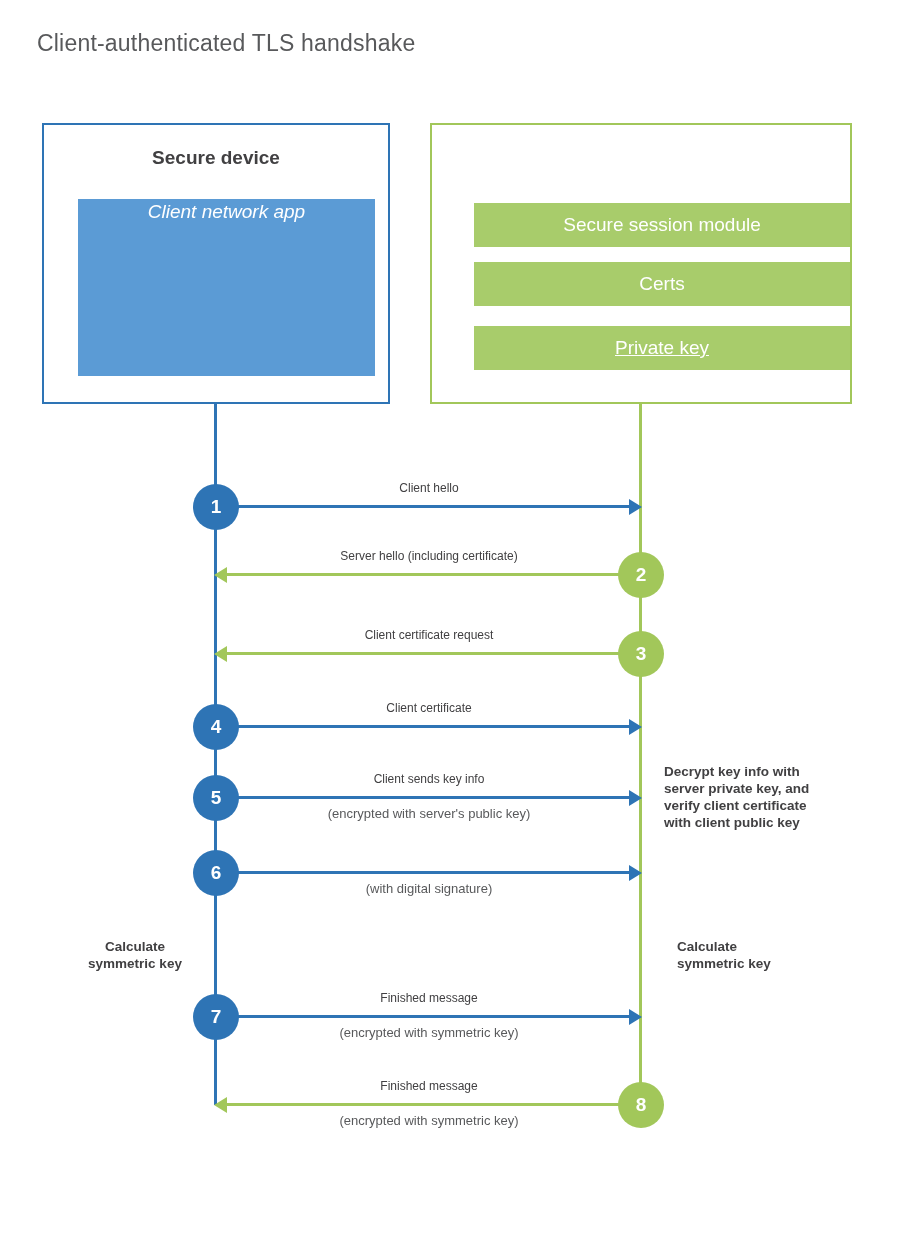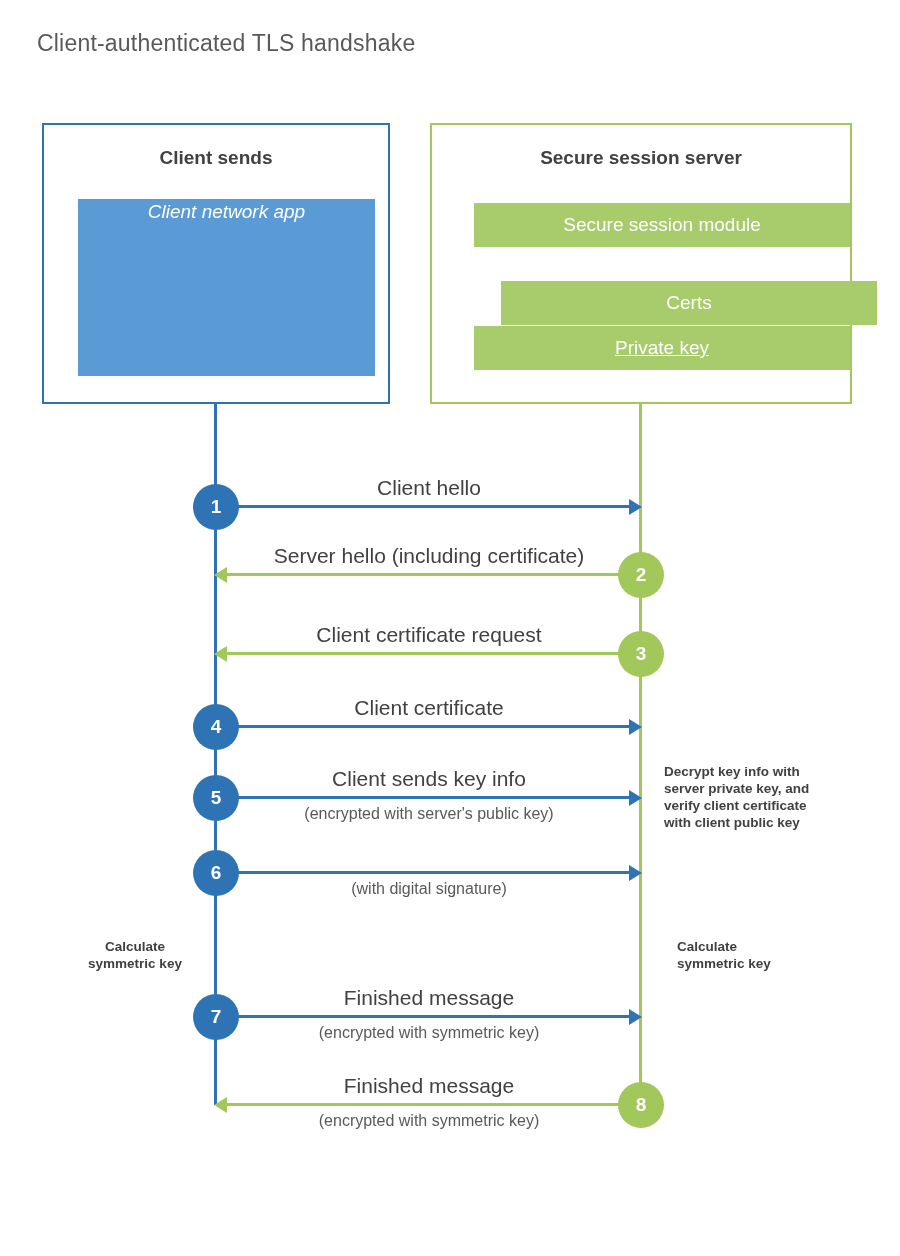--- a/index.html
+++ b/index.html
@@ -15,21 +15,21 @@
   
   .outer-box{box-sizing:content-box;}
   #client-box{left:42px;top:123px;width:344px;height:277px;border:2px solid var(--blue,#2e74b5);}
   #server-box{left:430px;top:123px;width:418px;height:277px;border:2px solid var(--green,#a2c75a);}
   .box-title{left:0;top:22px;width:100%;text-align:center;font-size:19px;font-weight:700;color:var(--text-dark,#414042);}
   #client-app{left:34px;top:74px;width:297px;height:177px;background:var(--blue-fill,#5b9bd5);
     display:flex;align-items:flex-start;justify-content:center;font-style:italic;}
   #client-app span{display:inline-block;width:170px;text-align:center;color:#ffffff;font-size:19px;line-height:1.35;}
   .server-module{left:42px;width:376px;height:44px;background:var(--green-fill,#a8cc6b);
     display:flex;align-items:center;justify-content:center;color:#ffffff;font-size:19px;}
-  #module-0{top:78px;} #module-1{top:156px;margin-left:27px;} #module-2{top:201px;text-decoration:underline;}
+  #module-0{top:78px;} #module-1{top:137px;} #module-2{top:201px;text-decoration:underline;}
 
   
   .v-line{width:3px;}
   #client-line{left:214px;top:402px;height:703px;background:var(--blue,#2e74b5);}
   #server-line{left:639px;top:402px;height:703px;background:var(--green,#a2c75a);}
 
   
   .circle{width:46px;height:46px;border-radius:50%;display:flex;align-items:center;justify-content:center;
     color:#ffffff;font-size:19px;font-weight:700;}
   .circle.blue{background:var(--blue,#2e74b5);left:193px;}
@@ -47,48 +47,47 @@
   #al1{top:505px;} #ah1{top:499px;}
   #al2{top:573px;} #ah2{top:567px;}
   #al3{top:652px;} #ah3{top:646px;}
   #al4{top:725px;} #ah4{top:719px;}
   #al5{top:796px;} #ah5{top:790px;}
   #al6{top:871px;} #ah6{top:865px;}
   #al7{top:1015px;} #ah7{top:1009px;}
   #al8{top:1103px;} #ah8{top:1097px;}
 
   
-  .msg{left:217px;width:424px;text-align:center;font-size:21px;line-height:20px;color:var(--text-dark,#414042);}
-  .sub{left:217px;width:424px;text-align:center;font-size:16px;line-height:16px;color:var(--text-gray,#58595b);}
+  .msg{left:217px;width:424px;text-align:center;font-size:12px;line-height:20px;color:var(--text-dark,#414042);}
+  .sub{left:217px;width:424px;text-align:center;font-size:13px;line-height:16px;color:var(--text-gray,#58595b);}
   #ml1{top:478px;} #ml2{top:546px;} #ml3{top:625px;} #ml4{top:698px;}
   #ml5{top:769px;} #ml6{top:844px;} #ml7{top:988px;} #ml8{top:1076px;}
   #ms5{top:806px;} #ms6{top:881px;} #ms7{top:1025px;} #ms8{top:1113px;}
 
   
   .note{font-size:13.5px;line-height:17px;color:var(--text-dark,#414042);font-weight:bold;}
   #note-decrypt{left:664px;top:763px;width:165px;text-align:left;}
   #note-calc-left{left:80px;top:938px;width:110px;text-align:center;}
   #note-calc-right{left:677px;top:938px;width:110px;text-align:left;}
 </style>
 </head>
 <body>
 
 <div id="stage">
 
   <div class="abs" id="page-title">Client-authenticated TLS handshake</div>
 
   <div class="abs outer-box" id="client-box">
-    <div class="abs box-title">Client sends</div>
+    <div class="abs box-title">Secure device</div>
     <div class="abs" id="client-app">
       <span>Client network app</span>
     </div>
   </div>
 
   <div class="abs outer-box" id="server-box">
-    <div class="abs box-title">Secure session server</div>
     <div class="abs server-module" id="module-0">Secure session module</div>
     <div class="abs server-module" id="module-1">Certs</div>
     <div class="abs server-module" id="module-2">Private key</div>
   </div>
 
   <div class="abs v-line" id="client-line"></div>
   <div class="abs v-line" id="server-line"></div>
 
   <div class="abs a-line blue" id="al1"></div>
   <div class="abs a-head right" id="ah1"></div>

